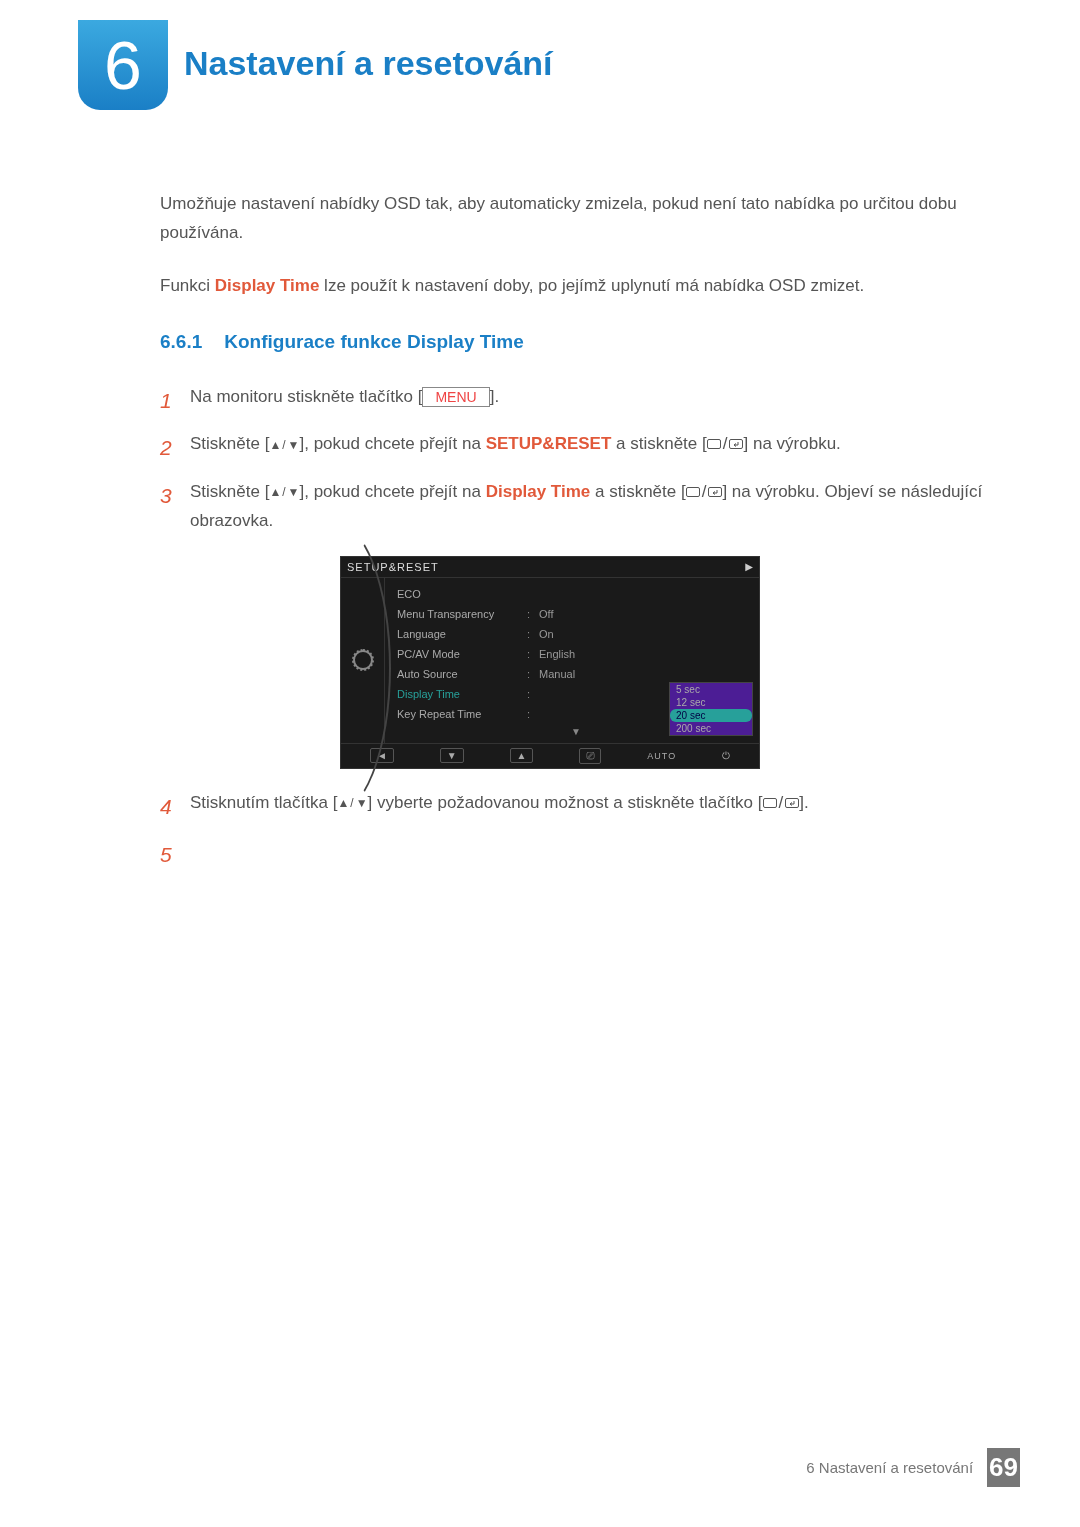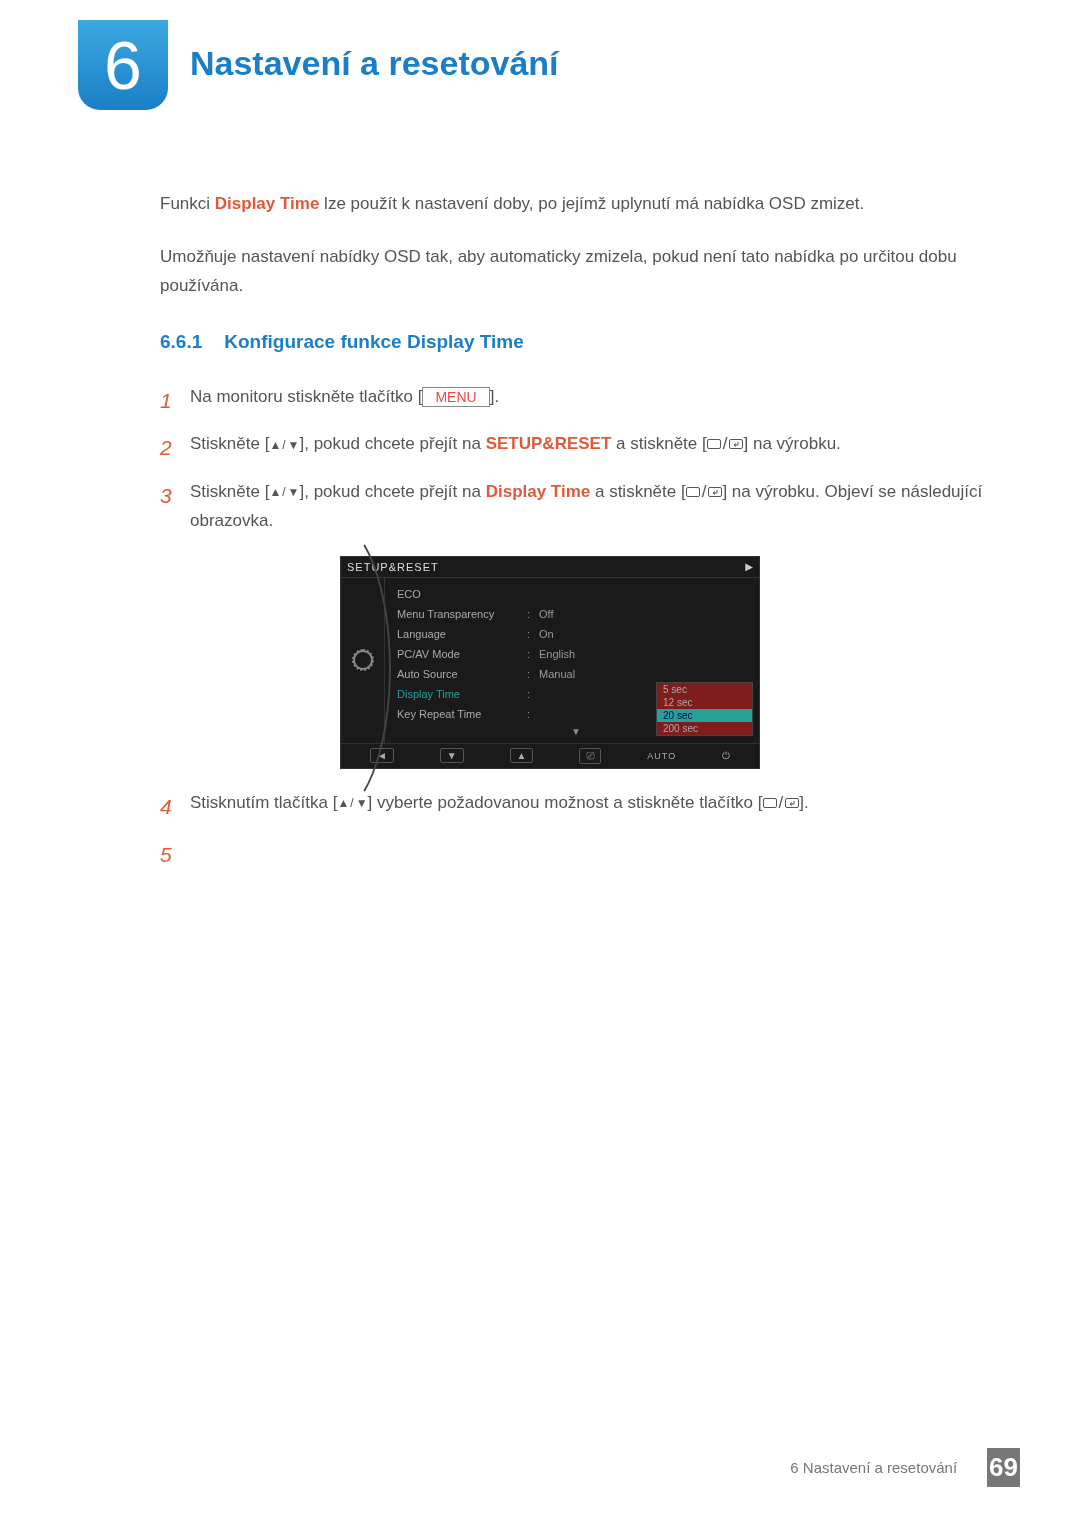--- a/index.html
+++ b/index.html
@@ -23,21 +23,21 @@
     display: flex;
     align-items: center;
     justify-content: center;
     color: #fff;
     font-size: 68px;
     font-weight: 300;
   }
   .chapter-title {
     position: absolute;
     top: 44px;
-    left: 190px;
+    left: 184px;
     font-size: 34px;
     color: #1a7fc6;
     font-weight: bold;
   }
   .content {
     position: absolute;
     top: 190px;
     left: 90px;
     right: 90px;
   }
@@ -148,47 +148,47 @@
   .osd-center { flex: 1; padding: 6px 4px 4px 12px; position: relative; overflow: hidden; }
   .osd-row { display: flex; align-items: center; height: 20px; }
   .osd-row .label { flex: 0 0 130px; color: #aaa; }
   .osd-row.active .label { color: #27a09a; }
   .osd-row .colon { flex: 0 0 12px; color: #888; }
   .osd-row .val { flex: 1; color: #999; }
   .dropdown {
     position: absolute;
     right: 6px;
     top: 104px;
-    width: 97px;
+    width: 84px;
     border: 1px solid #444;
-    background: #7f1d1d;
+    background: #4c1d95;
   }
   .dropdown .opt { padding: 1px 6px; color: #aaa; font-size: 10px; }
-  .dropdown .opt.selected { background: #27a09a; color: #004; }
+  .dropdown .opt.selected { background: #27a09a; color: #004; border-radius: 6px; }
   .osd-down { text-align: center; color: #888; font-size: 10px; padding: 2px 0; }
   .osd-footer {
     display: flex;
     align-items: center;
     justify-content: space-around;
     border-top: 1px solid #333;
     padding: 4px 6px;
     color: #aaa;
     font-size: 10px;
   }
   .osd-footer .fbtn { border: 1px solid #555; padding: 1px 6px; border-radius: 2px; }
   .osd-footer .auto { font-size: 9px; letter-spacing: 1px; }
 
   
   .page-footer {
     position: absolute;
     bottom: 40px;
     right: 60px;
     display: flex;
     align-items: center;
-    gap: 30px;
+    gap: 14px;
     color: #777;
     font-size: 15px;
   }
   .page-num {
     background: #777;
     color: #fff;
     font-size: 26px;
     font-weight: bold;
     padding: 4px 2px;
   }
@@ -197,25 +197,25 @@
 <body>
 
 <div class="chapter-tab">
   <span>6</span>
 </div>
 <div class="chapter-title">Nastavení a resetování</div>
 
 <div class="content">
 
 
+  <p class="para">Umožňuje nastavení nabídky OSD tak, aby automaticky zmizela, pokud není tato nabídka po určitou dobu používána.</p>
+
   <p class="para">
     <span>Funkci </span><span class="hl">Display Time</span><span> lze použít k nastavení doby, po jejímž uplynutí má nabídka OSD zmizet.</span>
   </p>
-
-  <p class="para">Umožňuje nastavení nabídky OSD tak, aby automaticky zmizela, pokud není tato nabídka po určitou dobu používána.</p>
 
   <div class="subsection-head">
     <span class="sub-num">6.6.1</span><span>Konfigurace funkce Display Time</span>
   </div>
 
   <div class="steps">
 
     <div class="step">
       <div class="step-num">1</div>
       <div class="step-text">

